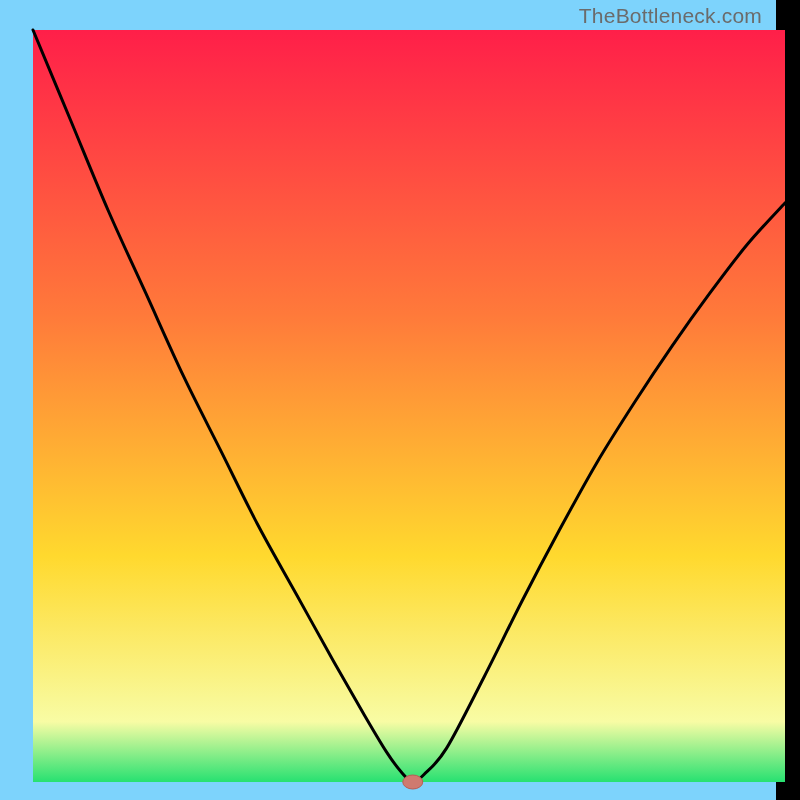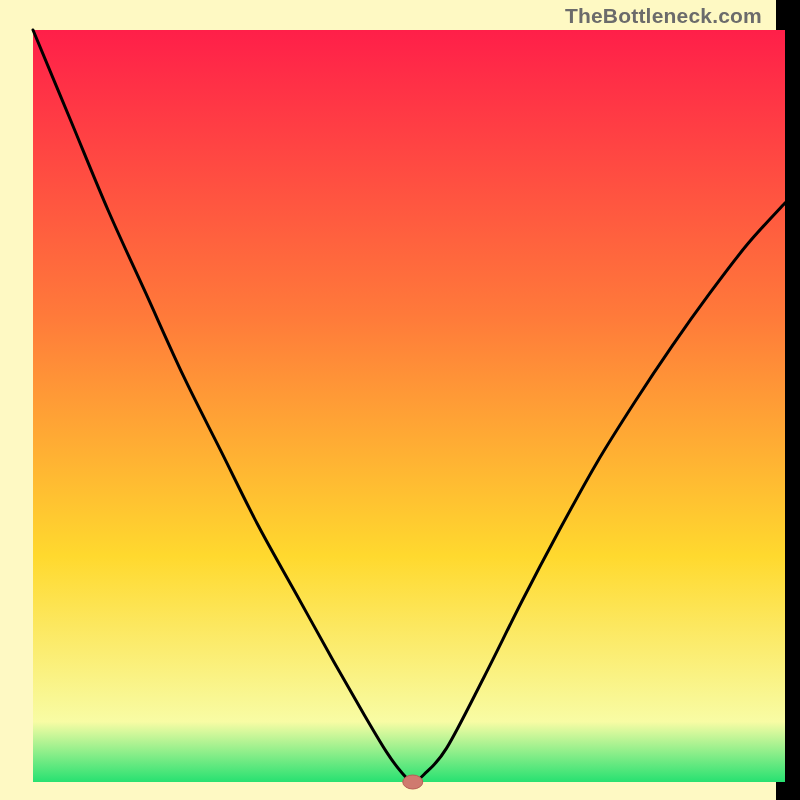--- a/index.html
+++ b/index.html
@@ -7,22 +7,21 @@
     padding: 0;
     width: 800px;
     height: 800px;
     background: #000;
     overflow: hidden;
   }
   .frame {
     position: relative;
     width: 776px;
     height: 800px;
-    background: #fef9c3;
-    font-weight: bold;
+    background: #7dd3fc;
   }
   .watermark {
     position: absolute;
     top: 4px;
     right: 14px;
     font-family: Arial, Helvetica, sans-serif;
     font-size: 21px;
     color: #6b6b6b;
     letter-spacing: 0.2px;
   }

